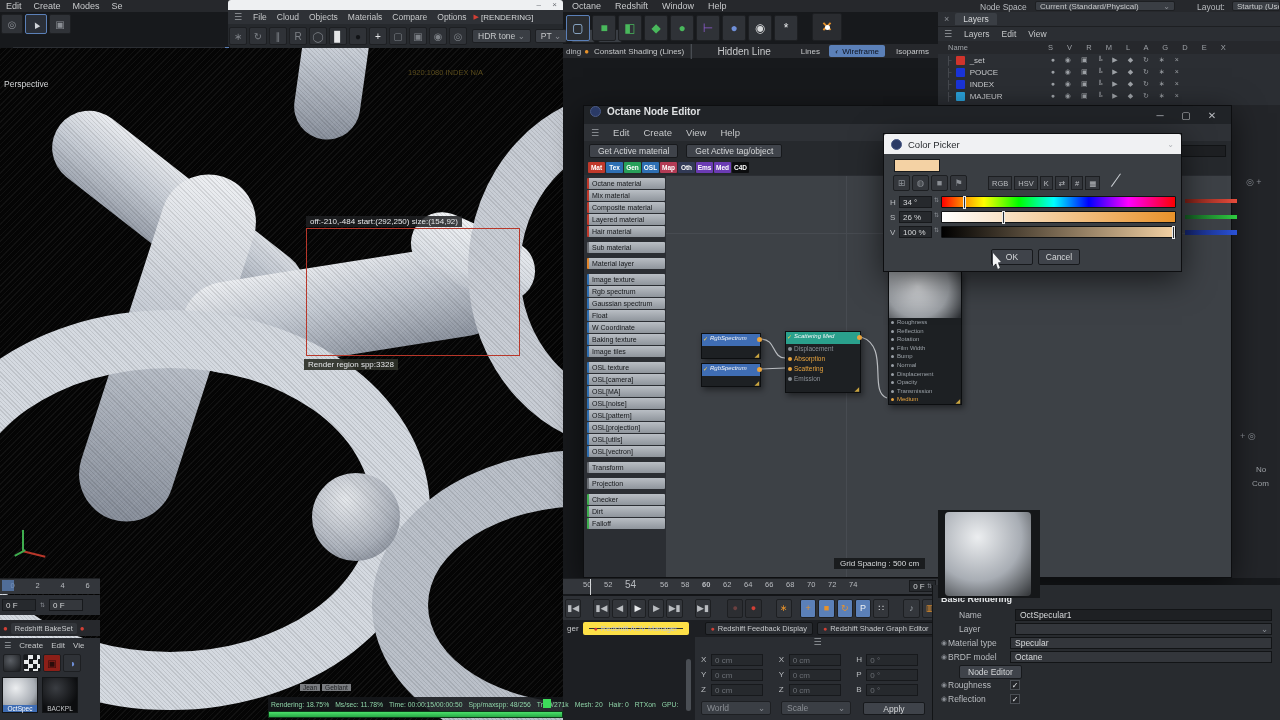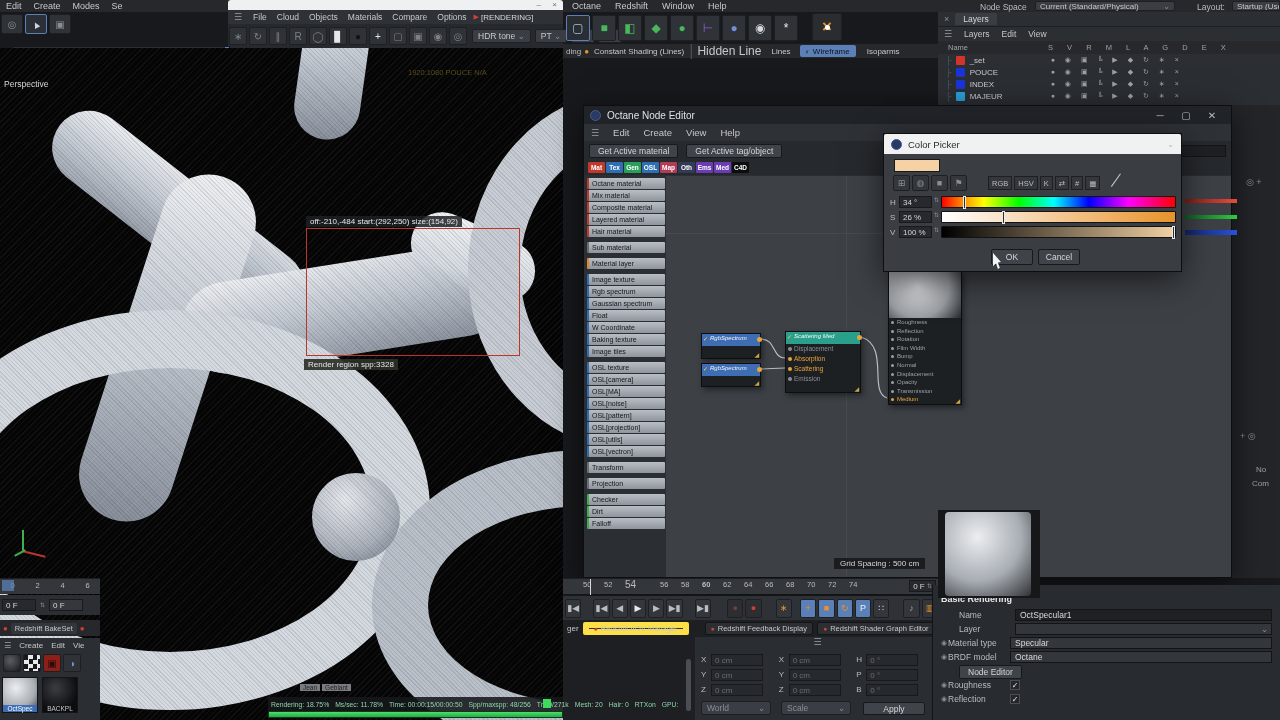--- a/index.html
+++ b/index.html
@@ -15,21 +15,21 @@
   
   .viewport { left:0; top:48px; width:563px; height:672px; background:#050505; overflow:hidden; }
   .tube { position:absolute; background:linear-gradient(175deg,#eef0f3 0%,#c3c9d2 45%,#868d99 100%); border-radius:999px; }
   .ring { position:absolute; border-radius:50%; border-style:solid; border-color:#d4d9e0; }
   .grain { position:absolute; inset:0; background:
       repeating-linear-gradient(45deg, rgba(0,0,0,.10) 0 1px, transparent 1px 3px),
       repeating-linear-gradient(-45deg, rgba(255,255,255,.05) 0 1px, transparent 1px 4px); pointer-events:none; }
   .overlay-chip { position:absolute; background:rgba(30,32,34,.85); color:#e4e6e8; font-size:8px; padding:1px 4px; white-space:nowrap; }
   
   .window { position:absolute; background:#2b2e33; border:1px solid #0d0e10; box-shadow:0 8px 30px rgba(0,0,0,.6); }
-  .titlebar { height:18px; background:#202327; display:flex; align-items:center; padding:0 6px; color:#dfe1e3; font-size:10px; }
+  .titlebar { height:18px; background:#202327; display:flex; padding:0 6px; color:#dfe1e3; font-size:10px;font-weight:bold; }
   .win-btn { width:26px; text-align:center; color:#b9bcc0; font-size:10px; }
   .ne-list-item { height:11px; margin:0 0 1px 0; background:linear-gradient(180deg,#b9bec4,#8f959c); border-left:2px solid transparent; color:#15171a; font-size:7px; line-height:11px; padding-left:3px; white-space:nowrap; overflow:hidden; border-radius:1px; }
   .ne-tab { width:17px; height:11px; margin-right:1px; border-radius:1px; color:#fff; font-size:6.5px; font-weight:bold; text-align:center; line-height:11px; }
   .node { position:absolute; background:#1d2023; border:1px solid #0c0e10; box-shadow:2px 3px 6px rgba(0,0,0,.45); font-size:6.5px; }
   .node-h { height:12px; color:#f2f4f6; font-style:italic; padding:1px 3px 0 8px; position:relative; white-space:nowrap; }
   .node-h .chk { position:absolute; left:1px; top:1px; color:#ffd24a; font-size:6px; font-style:normal; }
   .outdot { position:absolute; right:-2px; top:3px; width:5px; height:5px; background:#e8a33d; border-radius:50%; }
   .port { height:10px; line-height:10px; padding-left:8px; color:#8a8f96; position:relative; white-space:nowrap; }
   .port .pd { position:absolute; left:2px; top:3px; width:4px; height:4px; border-radius:50%; background:#5a5e64; }
   .resize-corner { position:absolute; right:1px; bottom:0; color:#caa53f; font-size:6px; }
@@ -153,21 +153,21 @@
     <div class="tube" style="left:60px;top:40px;width:300px;height:74px;transform:rotate(38deg);transform-origin:left center;"></div>
     <div class="tube" style="left:120px;top:120px;width:95px;height:360px;transform:rotate(18deg);border-radius:48px;"></div>
     <div class="tube" style="left:180px;top:215px;width:330px;height:92px;transform:rotate(-9deg);"></div>
     <div class="tube" style="left:408px;top:178px;width:130px;height:62px;transform:rotate(24deg);background:linear-gradient(170deg,#f4f6f8,#d4d9e0 70%,#aeb4be);"></div>
     <div class="ring" style="left:-90px;top:262px;width:520px;height:400px;border-width:58px;"></div>
     <div class="ring" style="left:468px;top:42px;width:330px;height:360px;border-width:52px;border-color:#c7ccd4;"></div>
     <div class="ring" style="left:372px;top:402px;width:430px;height:310px;border-width:56px;border-color:#b9bfc8;"></div>
     <div class="tube" style="left:312px;top:425px;width:88px;height:88px;border-radius:50%;background:radial-gradient(circle at 38% 30%,#e4e7eb,#aab0ba 60%,#6f7682);"></div>
     <div class="grain"></div>
 
-    <span class="abs" style="left:408px;top:20px;font-size:7.5px;color:#5a4c1c;">1920:1080 POUCE N/A</span>
+    <span class="abs" style="left:408px;top:20px;font-size:7.5px;color:#5a4c1c;">1920:1080 INDEX N/A</span>
 
     <div class="abs" style="left:306px;top:180px;width:214px;height:128px;border:1px solid #b8372a;"></div>
     <span class="overlay-chip" style="left:306px;top:168px;">off:-210,-484 start:(292,250) size:(154,92)</span>
     <span class="overlay-chip" style="left:304px;top:311px;background:rgba(46,49,40,.92);">Render region spp:3328</span>
 
     <div class="abs" style="left:14px;top:482px;width:40px;height:40px;">
       <div style="position:absolute;left:8px;top:0;width:2px;height:22px;background:#3fae4f;"></div>
       <div style="position:absolute;left:8px;top:20px;width:24px;height:2px;background:#b8372a;transform:rotate(14deg);transform-origin:left center;"></div>
       <div style="position:absolute;left:0px;top:22px;width:12px;height:2px;background:#3fae4f;transform:rotate(-28deg);"></div>
     </div>
@@ -188,21 +188,21 @@
   <div class="abs" style="left:812px;top:13px;width:30px;height:28px;background:#2a2c30;border:1px solid #1d1f22;border-radius:2px;text-align:center;">
     <span style="color:#e8922a;font-size:17px;font-weight:bold;line-height:26px;">×</span>
     <span style="position:absolute;left:12px;top:11px;width:5px;height:5px;background:#fff;border-radius:50%;"></span>
   </div>
 
   <div class="abs row" style="left:563px;top:44px;width:375px;height:14px;background:#26282c;">
     <span style="font-size:8px;color:#b9bcc0;padding:0 3px;">ding</span>
     <span style="color:#e8922a;font-size:8px;">●</span>
     <span class="menu-item" style="font-size:8px;padding:0 5px;">Constant Shading (Lines)</span>
     <span style="color:#4a4e54;">|</span>
-    <span class="menu-item" style="font-size:12px;padding:0 4px;">Hidden Line</span>
+    <span class="menu-item" style="font-size:10px;padding:0 24px;">Hidden Line</span>
     <span class="menu-item" style="font-size:8px;padding:0 6px;">Lines</span>
     <span class="row" style="background:#5b80b8;border-radius:2px;height:12px;padding:0 6px;margin:0 3px;">
       <span style="color:#2a3a54;font-size:7px;padding-right:3px;">◐</span>
       <span style="font-size:8px;color:#0e1320;">Wireframe</span>
     </span>
     <span class="menu-item" style="font-size:8px;padding:0 8px;">Isoparms</span>
   </div>
 
   <div class="abs" style="left:938px;top:12px;width:342px;height:93px;background:#2b2e33;">
     <div class="row" style="height:15px;border-bottom:1px solid #1d1f22;">

